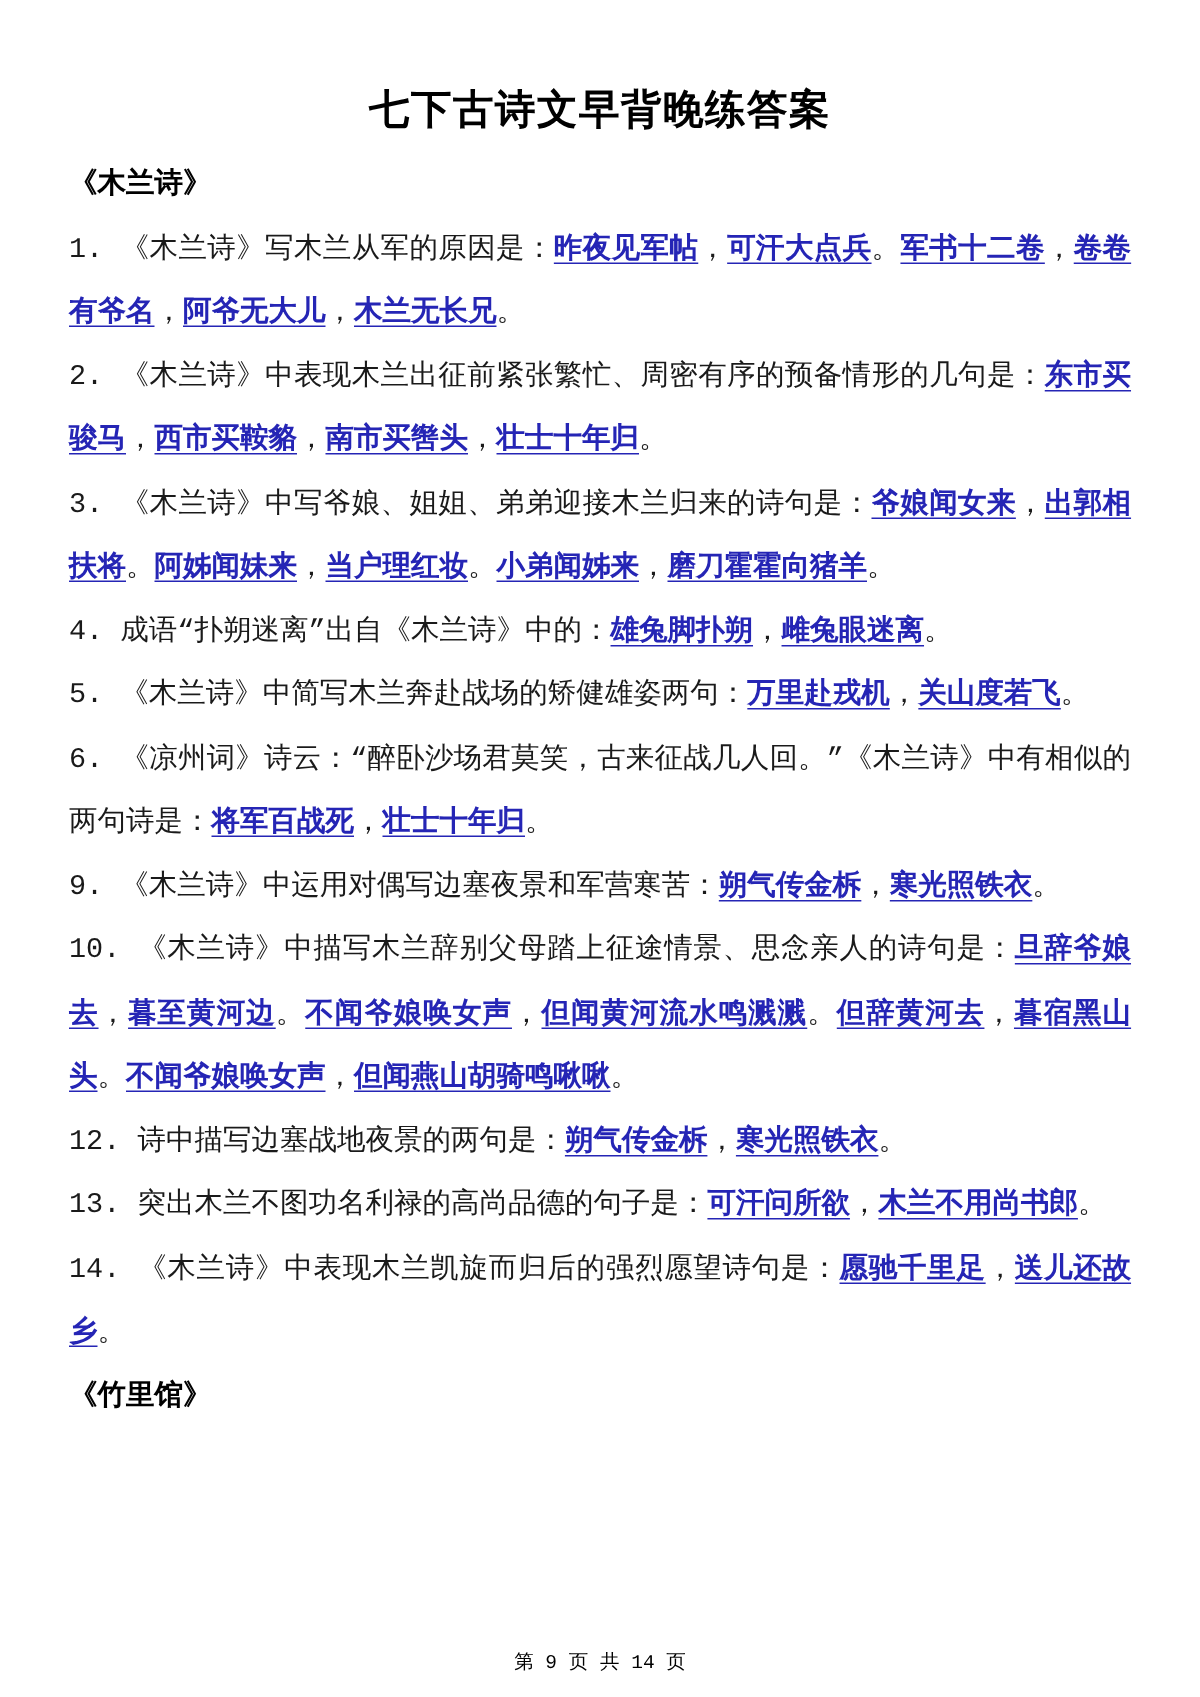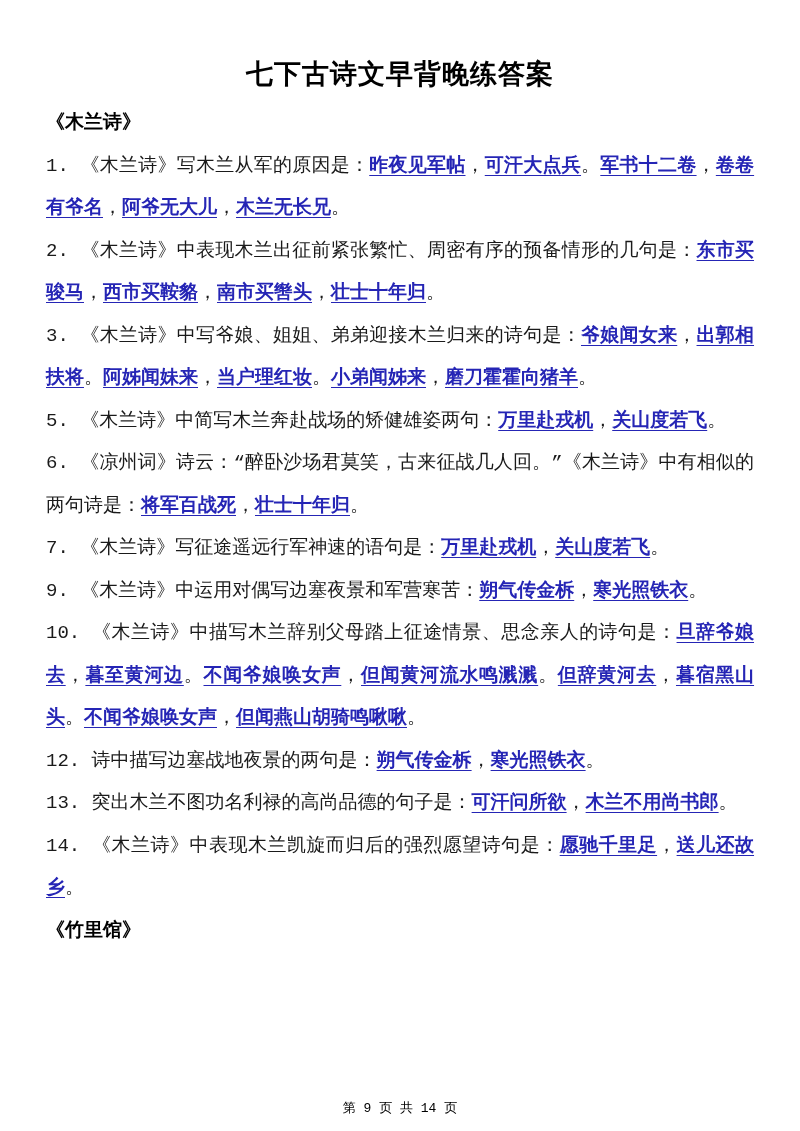--- a/index.html
+++ b/index.html
@@ -50,23 +50,23 @@
 </head>
 <body>
 
 <div class="page">
   <div class="doc-title">七下古诗文早背晚练答案</div>
   <div class="doc-body">
       <p class="section-heading">《木兰诗》</p>
       <p><span class="q">1. 《木兰诗》写木兰从军的原因是：</span><span class="ans">昨夜见军帖</span><span class="q">，</span><span class="ans">可汗大点兵</span><span class="q">。</span><span class="ans">军书十二卷</span><span class="q">，</span><span class="ans">卷卷有爷名</span><span class="q">，</span><span class="ans">阿爷无大儿</span><span class="q">，</span><span class="ans">木兰无长兄</span><span class="q">。</span></p>
       <p><span class="q">2. 《木兰诗》中表现木兰出征前紧张繁忙、周密有序的预备情形的几句是：</span><span class="ans">东市买骏马</span><span class="q">，</span><span class="ans">西市买鞍貉</span><span class="q">，</span><span class="ans">南市买辔头</span><span class="q">，</span><span class="ans">壮士十年归</span><span class="q">。</span></p>
       <p><span class="q">3. 《木兰诗》中写爷娘、姐姐、弟弟迎接木兰归来的诗句是：</span><span class="ans">爷娘闻女来</span><span class="q">，</span><span class="ans">出郭相扶将</span><span class="q">。</span><span class="ans">阿姊闻妹来</span><span class="q">，</span><span class="ans">当户理红妆</span><span class="q">。</span><span class="ans">小弟闻姊来</span><span class="q">，</span><span class="ans">磨刀霍霍向猪羊</span><span class="q">。</span></p>
+      <p><span class="q">4. 成语“扑朔迷离”出自《木兰诗》中的：</span><span class="ans">雄兔脚扑朔</span><span class="q">，</span><span class="ans">雌兔眼迷离</span><span class="q">。</span></p>
       <p><span class="q">5. 《木兰诗》中简写木兰奔赴战场的矫健雄姿两句：</span><span class="ans">万里赴戎机</span><span class="q">，</span><span class="ans">关山度若飞</span><span class="q">。</span></p>
       <p><span class="q">6. 《凉州词》诗云：“醉卧沙场君莫笑，古来征战几人回。”《木兰诗》中有相似的两句诗是：</span><span class="ans">将军百战死</span><span class="q">，</span><span class="ans">壮士十年归</span><span class="q">。</span></p>
-      <p><span class="q">7. 《木兰诗》写征途遥远行军神速的语句是：</span><span class="ans">万里赴戎机</span><span class="q">，</span><span class="ans">关山度若飞</span><span class="q">。</span></p>
       <p><span class="q">9. 《木兰诗》中运用对偶写边塞夜景和军营寒苦：</span><span class="ans">朔气传金柝</span><span class="q">，</span><span class="ans">寒光照铁衣</span><span class="q">。</span></p>
       <p><span class="q">10. 《木兰诗》中描写木兰辞别父母踏上征途情景、思念亲人的诗句是：</span><span class="ans">旦辞爷娘去</span><span class="q">，</span><span class="ans">暮至黄河边</span><span class="q">。</span><span class="ans">不闻爷娘唤女声</span><span class="q">，</span><span class="ans">但闻黄河流水鸣溅溅</span><span class="q">。</span><span class="ans">但辞黄河去</span><span class="q">，</span><span class="ans">暮宿黑山头</span><span class="q">。</span><span class="ans">不闻爷娘唤女声</span><span class="q">，</span><span class="ans">但闻燕山胡骑鸣啾啾</span><span class="q">。</span></p>
       <p><span class="q">12. 诗中描写边塞战地夜景的两句是：</span><span class="ans">朔气传金柝</span><span class="q">，</span><span class="ans">寒光照铁衣</span><span class="q">。</span></p>
       <p><span class="q">13. 突出木兰不图功名利禄的高尚品德的句子是：</span><span class="ans">可汗问所欲</span><span class="q">，</span><span class="ans">木兰不用尚书郎</span><span class="q">。</span></p>
       <p><span class="q">14. 《木兰诗》中表现木兰凯旋而归后的强烈愿望诗句是：</span><span class="ans">愿驰千里足</span><span class="q">，</span><span class="ans">送儿还故乡</span><span class="q">。</span></p>
       <p class="section-heading">《竹里馆》</p>
     </div>
   <div class="page-footer">第 9 页 共 14 页</div>
 </div>
 

